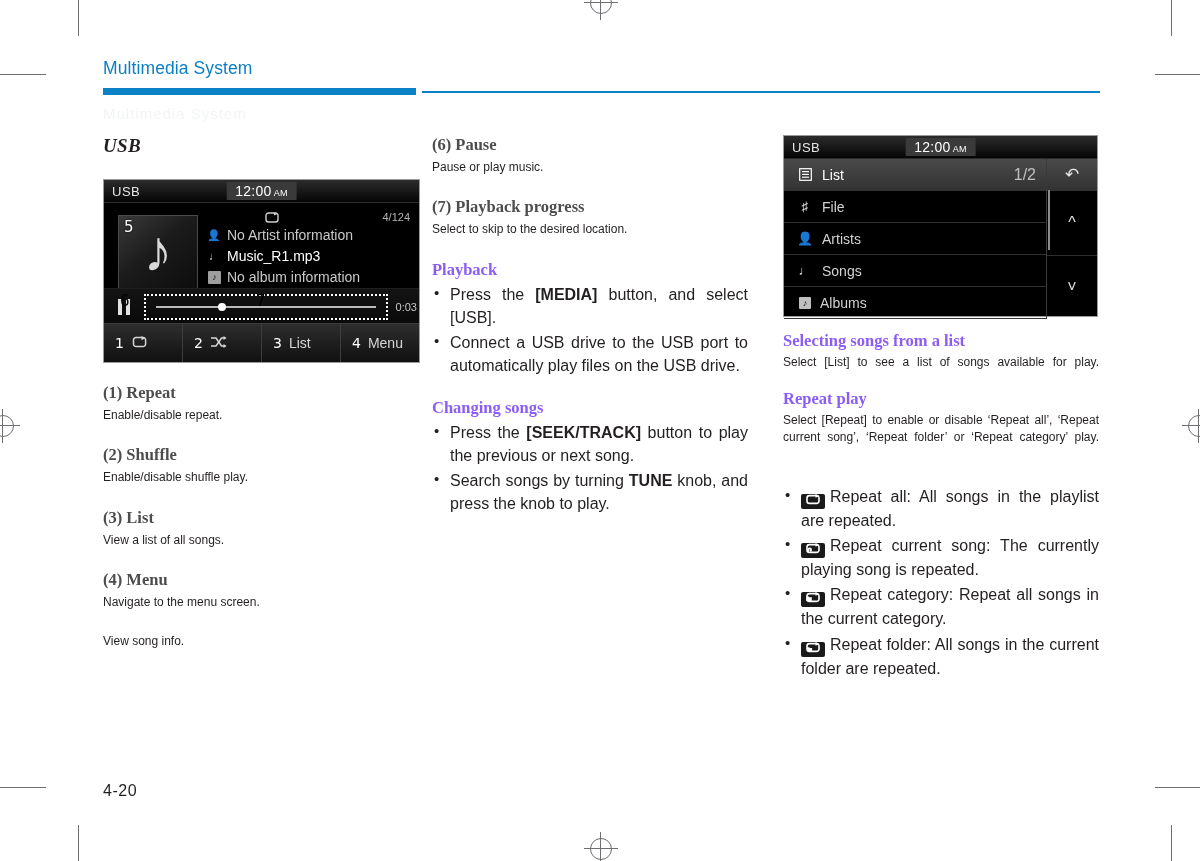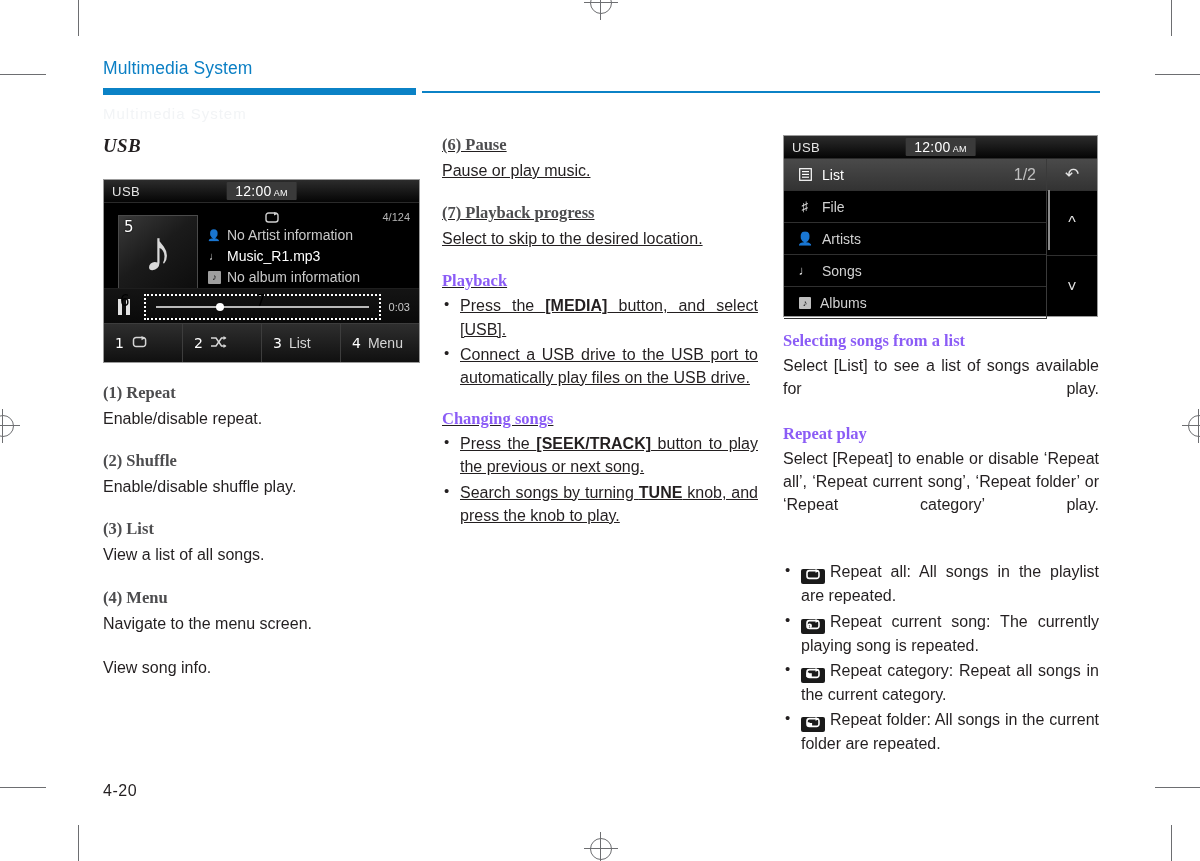--- a/index.html
+++ b/index.html
@@ -41,40 +41,40 @@
   }
   .ghost {
     position: absolute; left: 103px; top: 105px;
     font-size: 15px; color: #f2f4f6; letter-spacing: 1px;
     user-select: none;
   }
 
   
   .col { position: absolute; top: 135px; width: 316px; }
   #col1 { left: 103px; }
-  #col2 { left: 442px; text-decoration: underline; }
+  #col2 { left: 432px; }
   #col3 { left: 783px; }
 
   h2.sec {
     font-family: "Liberation Serif", serif;
     font-weight: bold; font-style: italic;
     font-size: 19px; margin: 0 0 22px 0; letter-spacing: .3px;
   }
   h3.num {
     font-family: "Liberation Serif", serif;
     font-weight: bold; font-size: 16.5px;
     color: #4d4d4f; margin: 0 0 4px 0;
   }
   h3.sub {
     font-family: "Liberation Serif", serif;
     font-weight: bold; font-size: 16.5px;
     color: #8b5cf6; margin: 0 0 3px 0;
   }
   p.body {
-    font-size: 16px; line-height: 1.45; margin: 0 0 21px 0;
+    font-size: 12px; line-height: 1.45; margin: 0 0 21px 0;
   }
   p.body.tight { margin-bottom: 0; }
   p.just { text-align: justify; }
   p.just::after { content: ""; display: inline-block; width: 100%; }
 
   ul.bul { margin: 0 0 20px 0; padding: 0; list-style: none; }
   ul.bul li {
     position: relative; padding-left: 18px;
     font-size: 16px; line-height: 1.45; margin-bottom: 2px;
     text-align: justify;
@@ -177,21 +177,21 @@
   }
   .seek-bar {
     position: relative; flex: 1; height: 2px; background: #b9b9b9;
     margin: 0 10px;
   }
   .seek-knob {
     position: absolute; left: 30%; top: 50%;
     width: 8px; height: 8px; border-radius: 50%;
     background: #ffffff; transform: translate(-50%,-50%);
   }
-  .np-time { margin-right: 9px; font-size: 11px; color: #c9c9c9; }
+  .np-time { margin-right: 2px; font-size: 11px; color: #c9c9c9; }
   .np-btns {
     position: absolute; left: 0; right: 0; bottom: 0; height: 38px;
     display: flex; border-top: 1px solid #3d3d3d;
     background: linear-gradient(#2e2e2e,#101010);
   }
   .np-btn {
     flex: 1; display: flex; align-items: center; gap: 7px;
     padding-left: 11px; color: #d6d6d6; font-size: 14px;
     border-right: 1px solid #3d3d3d; box-sizing: border-box;
   }

